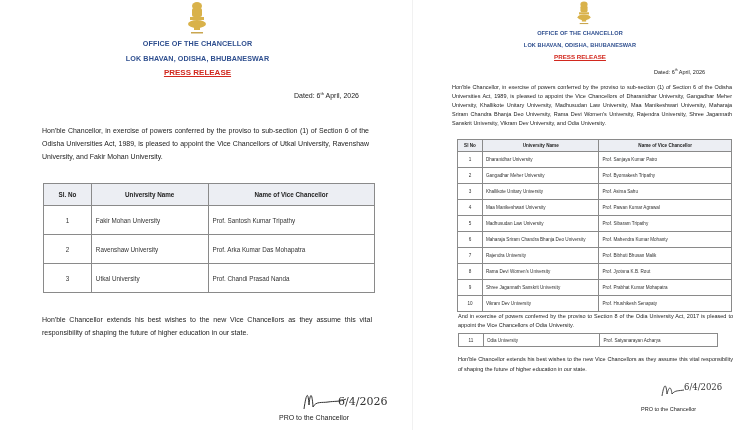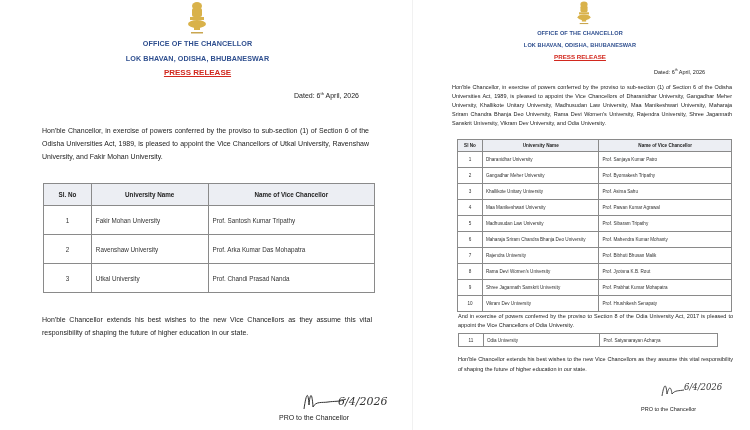--- a/index.html
+++ b/index.html
@@ -55,21 +55,21 @@
     .R-table col.c1 { width: 25px; } .R-table col.c2 { width: 117px; } .R-table col.c3 { width: 133px; }
     .R-p2 { left: 458px; top: 312px; width: 275px; font-size: 5.5px; line-height: 9px; }
     .R-table2 { left: 458px; top: 333px; width: 260px; }
     .R-table2 td { height: 13px; font-size: 4.6px; padding-left: 3px; }
     .R-table2 td.num { text-align: center; padding-left: 0; }
     .R-table2 col.c1 { width: 25px; } .R-table2 col.c2 { width: 117px; } .R-table2 col.c3 { width: 118px; }
     .R-p3 { left: 458px; top: 354px; width: 275px; font-size: 5.5px; line-height: 10px; }
     .R-sig { position: absolute; left: 660px; top: 378px; }
     .R-pro { left: 641px; top: 406px; font-size: 5.5px; }
 
-    .sig-date { font-family: "DejaVu Serif", serif; font-style: italic; color: #333; }
+    .sig-date { font-family: "DejaVu Serif", serif; color: #333; }
   </style>
 </head>
 <body>
 
 <div class="page page-left">
   <div class="emblem L-emblem">
     <svg width="28" height="36" viewBox="0 0 28 36">
       <g fill="#d9b24a">
         <ellipse cx="14" cy="6" rx="5" ry="4"></ellipse>
         <rect x="9" y="8" width="10" height="9" rx="2"></rect>

